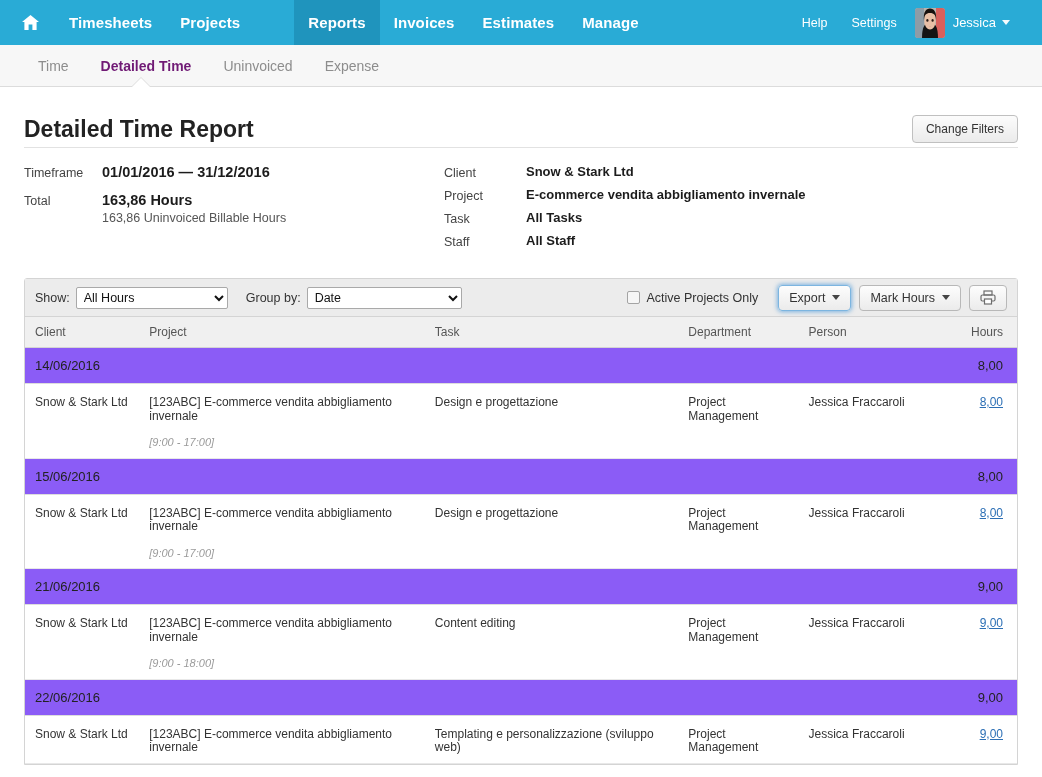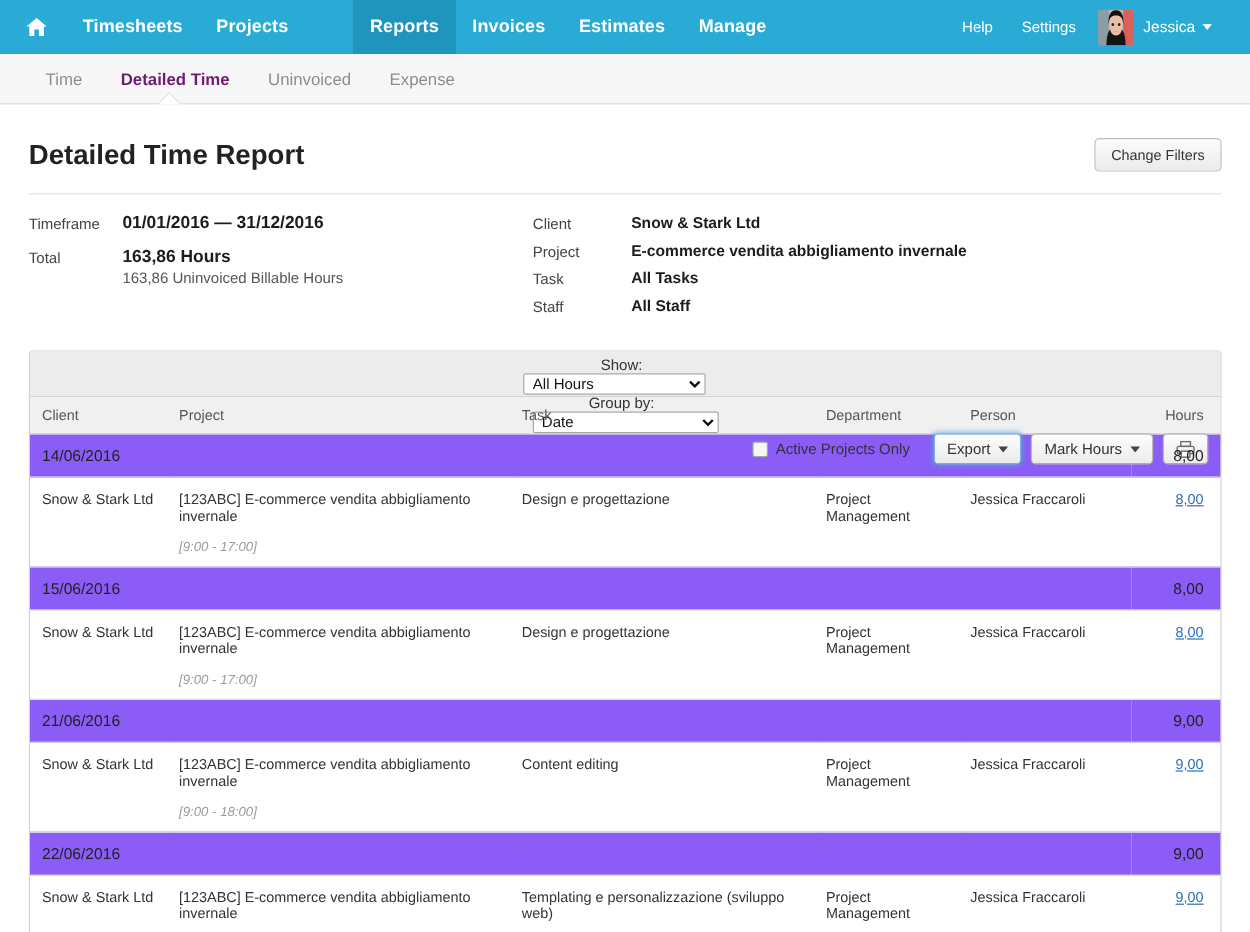--- a/index.html
+++ b/index.html
@@ -95,21 +95,21 @@
     border-bottom: 9px solid #ffffff;
     filter: drop-shadow(0 -1px 0 #dcdcdc);
   }
 
   
   .page { padding: 0 24px; }
 
   .title-row {
     display: flex; align-items: center; justify-content: space-between;
     padding-top: 28px;
-    padding-bottom: 18px;
+    padding-bottom: 4px;
     border-bottom: 1px solid #e2e2e2;
     gap: 44px;
   }
   .page-title { font-size: 23px; font-weight: bold; color: #222222; }
   .btn {
     font-family: "Liberation Sans", sans-serif;
     font-size: 12px;
     color: #333333;
     background: linear-gradient(#fcfcfc, #ebebeb);
     border: 1px solid #c0c0c0;
@@ -147,21 +147,20 @@
     border: 1px solid #d4d4d4;
     border-radius: 3px 3px 0 0;
     background: #ffffff;
   }
   .toolbar {
     background: #ececec;
     border-bottom: 1px solid #d4d4d4;
     padding: 4px 10px;
     display: flex; align-items: center;
     height: 38px;
-    flex-direction: column;
   }
   .tb-label { font-size: 12.5px; color: #333333; margin-right: 6px; white-space: nowrap; }
   select.sel {
     font-family: "Liberation Sans", sans-serif;
     font-size: 12.5px;
     height: 22px;
     border: 1px solid #a9a9a9;
     border-radius: 2px;
     background: #ffffff;
     color: #111111;

